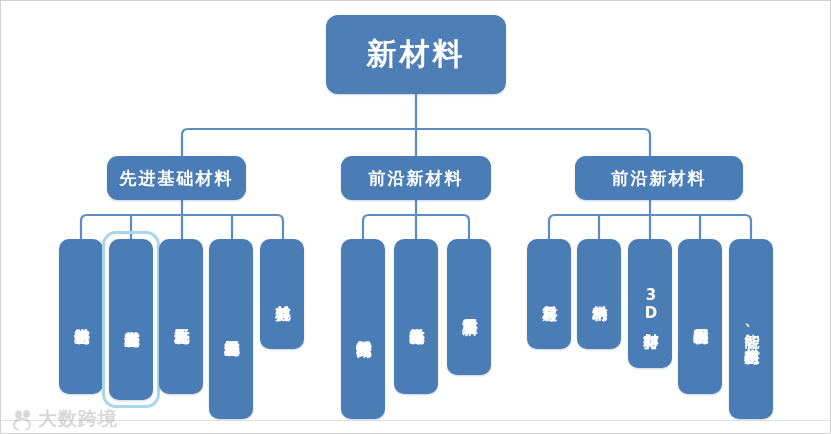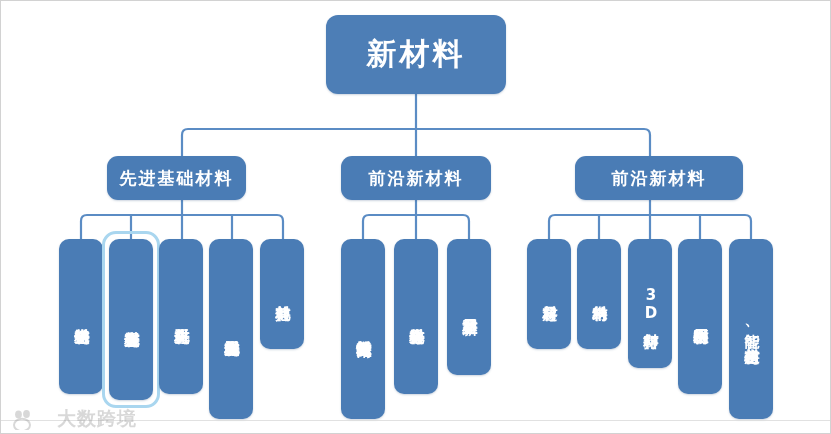--- a/index.html
+++ b/index.html
@@ -68,21 +68,21 @@
     box-sizing:border-box;
     border:3px solid #a9d6ef;
     border-radius:14px;
     background:transparent;
   }
 
   
   #watermark{
     position:absolute;
     left:8px;bottom:3px;
-    display:flex;align-items:center;gap:22px;
+    display:flex;align-items:center;gap:3px;
     opacity:.38;
     pointer-events:none;
   }
   #watermark .wm-text{
     font-size:19px;font-weight:bold;color:#9a9a9a;letter-spacing:1px;
   }
   #watermark .wm-mark{display:block;}
   #baseline{
     position:absolute;left:0;bottom:14px;width:831px;height:1px;
     background:#d9d9d9;opacity:.8;

